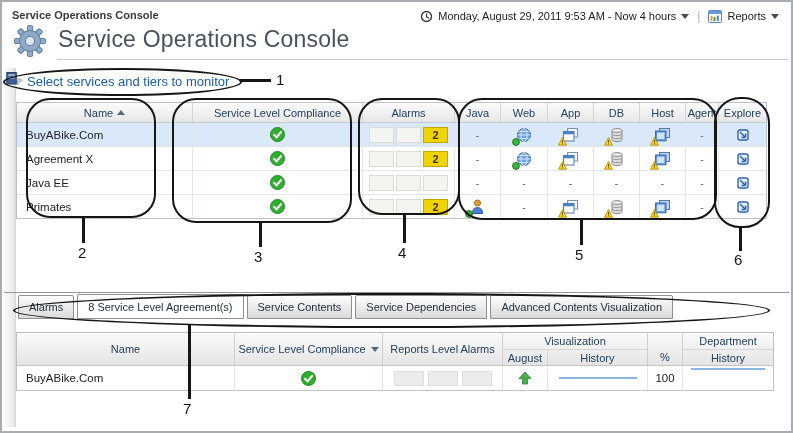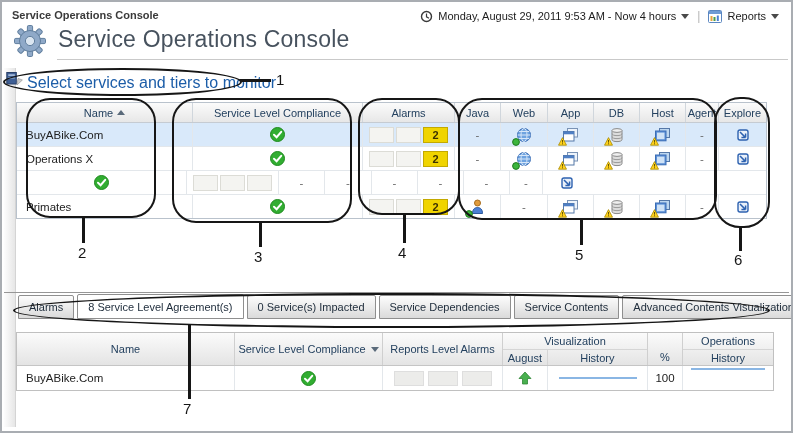--- a/index.html
+++ b/index.html
@@ -10,21 +10,21 @@
   .vsep{color:#b5b5b5;font-size:12px;margin:0 3px;}
   .dd{width:0;height:0;border-left:4px solid transparent;border-right:4px solid transparent;border-top:5px solid #4a4a4a;display:inline-block;}
   
   .gear{position:absolute;left:11px;top:22px;}
   .page-title{position:absolute;left:56px;top:24px;font-size:23px;color:#47525e;letter-spacing:.2px;}
   .title-rule{position:absolute;left:55px;right:3px;top:57px;height:1px;background:#c9c9c9;}
   
   .gutter{position:absolute;left:2px;top:66px;width:11px;height:359px;background:linear-gradient(to right,#fdfdfd,#e6e6e6);border-right:1px solid #d4d4d4;}
   
   .sel-icon{position:absolute;left:4px;top:69px;}
-  .sel-link{position:absolute;left:25px;top:72px;font-size:16px;color:#1c5da8;cursor:pointer;}
+  .sel-link{position:absolute;left:25px;top:72px;font-size:13px;color:#1c5da8;cursor:pointer;}
   
   .mtable{position:absolute;left:14px;top:100px;width:749px;border:1px solid #b9c2cc;background:#fff;}
   .mth{display:flex;height:19px;background:linear-gradient(#fbfbfb,#e7e7e7);border-bottom:1px solid #c5cbd2;}
   .mthc{display:flex;align-items:center;justify-content:center;font-size:11px;color:#24415f;border-right:1px solid #d0d6dc;box-sizing:border-box;gap:4px;}
   .mthc:last-child{border-right:none;}
   .tri-up{width:0;height:0;border-left:4px solid transparent;border-right:4px solid transparent;border-bottom:5px solid #5a6a7a;display:inline-block;}
   .tri-down{width:0;height:0;border-left:4px solid transparent;border-right:4px solid transparent;border-top:5px solid #5a6a7a;display:inline-block;margin-left:5px;}
   .mtr{display:flex;height:23px;border-bottom:1px solid #e3e7eb;background:#fff;}
   .mtr:last-child{border-bottom:none;}
   .mtr.sel{background:#d9e9fa;}
@@ -245,21 +245,21 @@
           <span class="explore">
             <svg width="14" height="14" viewBox="0 0 14 14">
               <rect x="2" y="2" width="10" height="10" rx="2" fill="#eaf1fa" stroke="#2e62b0" stroke-width="1.4"></rect>
               <path d="M4 4 L9.6 9.6 M9.6 9.6 v-4.2 M9.6 9.6 h-4.2" stroke="#2e62b0" stroke-width="1.5" fill="none"></path>
             </svg>
           </span>
         </div>
       </div>
       <div class="mtr">
         <div class="c name" style="width:176px">
-          <span>Operations X</span>
+          <span>Agreement X</span>
         </div>
         <div class="c" style="width:170px">
           <span class="iw">
             <svg width="15" height="15" viewBox="0 0 15 15">
               <circle cx="7.5" cy="7.5" r="7" fill="#31ad31" stroke="#1e8a1e"></circle>
               <path d="M4 7.8 L6.6 10.2 L11.2 4.8" stroke="#fff" stroke-width="2" fill="none" stroke-linecap="round"></path>
             </svg>
           </span>
         </div>
         <div class="c alarmsc" style="width:92px">
@@ -330,20 +330,23 @@
         <div class="c" style="width:47px">
           <span class="explore">
             <svg width="14" height="14" viewBox="0 0 14 14">
               <rect x="2" y="2" width="10" height="10" rx="2" fill="#eaf1fa" stroke="#2e62b0" stroke-width="1.4"></rect>
               <path d="M4 4 L9.6 9.6 M9.6 9.6 v-4.2 M9.6 9.6 h-4.2" stroke="#2e62b0" stroke-width="1.5" fill="none"></path>
             </svg>
           </span>
         </div>
       </div>
       <div class="mtr">
+        <div class="c name" style="width:176px">
+          <span>Java EE</span>
+        </div>
         <div class="c" style="width:170px">
           <span class="iw">
             <svg width="15" height="15" viewBox="0 0 15 15">
               <circle cx="7.5" cy="7.5" r="7" fill="#31ad31" stroke="#1e8a1e"></circle>
               <path d="M4 7.8 L6.6 10.2 L11.2 4.8" stroke="#fff" stroke-width="2" fill="none" stroke-linecap="round"></path>
             </svg>
           </span>
         </div>
         <div class="c alarmsc" style="width:92px">
           <span class="abox"></span>
@@ -461,23 +464,22 @@
             </svg>
           </span>
         </div>
       </div>
     </div>
 
   <div class="tabs-rule"></div>
   <div class="tabs" id="tabs-row">
       <div class="tab"><span>Alarms</span></div>
       <div class="tab active"><span>8 Service Level Agreement(s)</span></div>
-      <div class="tab"><span>0 Service(s) Impacted</span></div>
+      <div class="tab"><span>Service Contents</span></div>
       <div class="tab"><span>Service Dependencies</span></div>
-      <div class="tab"><span>Service Contents</span></div>
       <div class="tab"><span>Advanced Contents Visualization</span></div>
     </div>
 
   <div class="slat">
     <div class="slah">
       <div class="hc" style="width:218px">
           <span>Name</span>
         </div>
       <div class="hc" style="width:148px">
           <span>Service Level Compliance</span>
@@ -488,21 +490,21 @@
         </div>
       <div class="grp" style="width:145px">
         <div class="gt">Visualization</div>
         <div class="gsub">
           <div class="sc" style="width:45px">August</div>
           <div class="sc" style="width:100px">History</div>
         </div>
       </div>
       <div class="hc hpct" style="width:35px">%</div>
       <div class="grp" style="width:90px">
-        <div class="gt">Operations</div>
+        <div class="gt">Department</div>
         <div class="gsub">
           <div class="sc" style="width:90px">History</div>
         </div>
       </div>
     </div>
     <div class="slar">
       <div class="rc rname" style="width:218px">
           <span>BuyABike.Com</span>
         </div>
       <div class="rc" style="width:148px">

